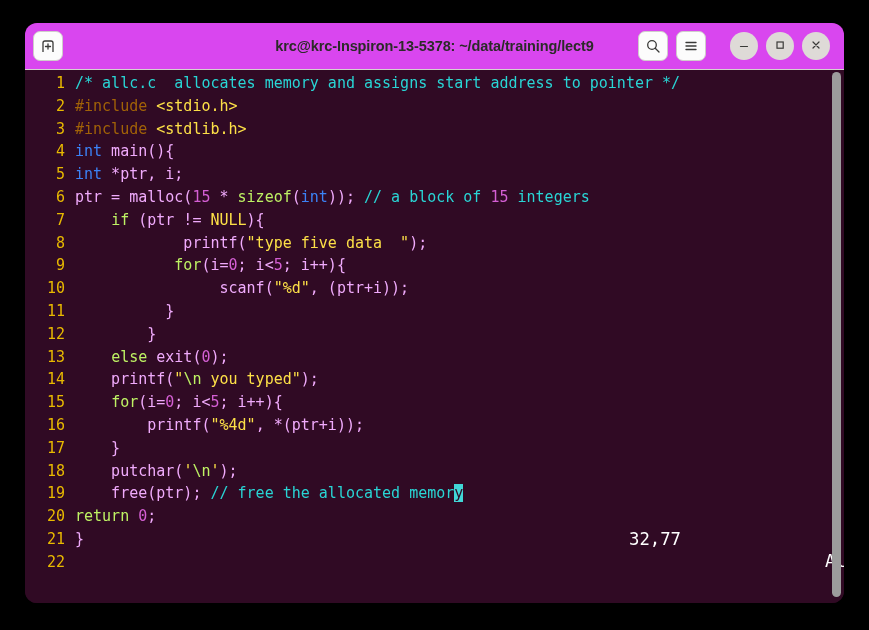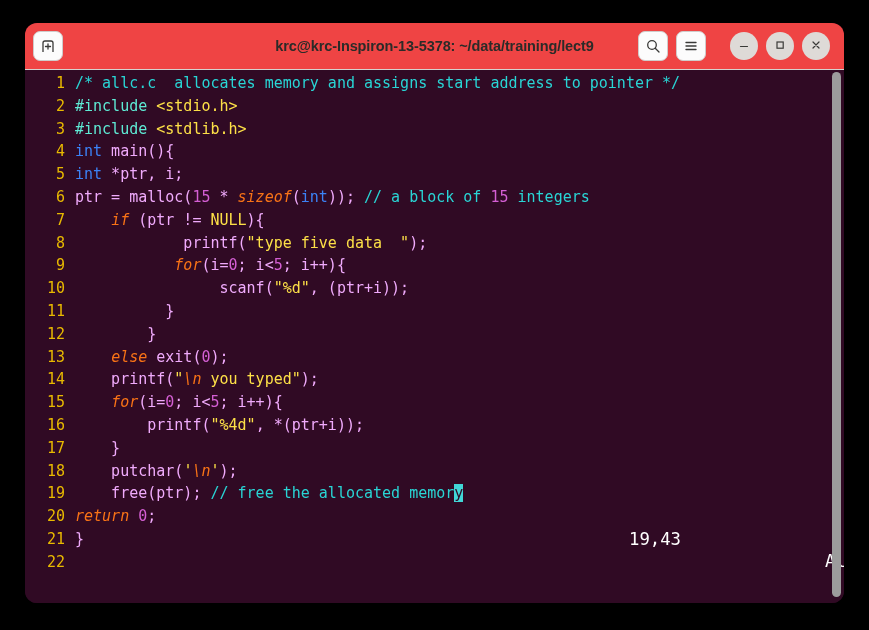--- a/index.html
+++ b/index.html
@@ -24,21 +24,21 @@
     border-radius: 12px;
     overflow: hidden;
     box-shadow: 0 2px 10px rgba(0,0,0,0.6);
     background: #300a24;
   }
 
   
   #titlebar {
     position: relative;
     height: 47px;
-    background: #ef4444;
+    background: #d946ef;
     border-bottom: 1px solid #d6d3d0;
     display: flex;
     align-items: center;
     box-sizing: border-box;
     padding: 0 14px 0 8px;
   }
   #titlebar-title {
     position: absolute;
     left: 0; right: 0;
     text-align: center;
@@ -113,23 +113,23 @@
     display: inline-block;
     width: 40px;
     text-align: right;
     color: #e8b900;
   }
   .lnsp { display: inline-block; width: 10px; }
 
   
   .c-com   { color: #29d5d5; }   
   .c-str   { color: #fde047; }   
-  .c-pre   { color: #5eead4; }   
+  .c-pre   { color: #a16207; }   
   .c-type  { color: #3b82f6; }   
-  .c-kw    { color: #f97316; font-style: italic; }   
+  .c-kw    { color: #bef264; }   
   .c-fg    { color: #f0abfc; }   
   .c-num   { color: #d45fd4; }
 
   .cursor {
     background: #41d7d7;
     color: #300a24;
   }
 
   
   #status {
@@ -234,21 +234,21 @@
         </span>
       </div>
     </div>
   </div>
 
   <div id="terminal">
 
     <div id="term-text"><div class="row"><span class="ln">1</span><span class="lnsp"> </span><span class="c-com">/* allc.c  allocates memory and assigns start address to pointer */</span></div><div class="row"><span class="ln">2</span><span class="lnsp"> </span><span class="c-pre">#include </span><span class="c-str">&lt;stdio.h&gt;</span></div><div class="row"><span class="ln">3</span><span class="lnsp"> </span><span class="c-pre">#include </span><span class="c-str">&lt;stdlib.h&gt;</span></div><div class="row"><span class="ln">4</span><span class="lnsp"> </span><span class="c-type">int</span><span class="c-fg"> main(){</span></div><div class="row"><span class="ln">5</span><span class="lnsp"> </span><span class="c-type">int</span><span class="c-fg"> *ptr, i;</span></div><div class="row"><span class="ln">6</span><span class="lnsp"> </span><span class="c-fg">ptr = malloc(</span><span class="c-num">15</span><span class="c-fg"> * </span><span class="c-kw">sizeof</span><span class="c-fg">(</span><span class="c-type">int</span><span class="c-fg">)); </span><span class="c-com">// a block of </span><span class="c-num">15</span><span class="c-com"> integers</span></div><div class="row"><span class="ln">7</span><span class="lnsp"> </span><span class="c-fg">    </span><span class="c-kw">if</span><span class="c-fg"> (ptr != </span><span class="c-str">NULL</span><span class="c-fg">){</span></div><div class="row"><span class="ln">8</span><span class="lnsp"> </span><span class="c-fg">            printf(</span><span class="c-str">"type five data  "</span><span class="c-fg">);</span></div><div class="row"><span class="ln">9</span><span class="lnsp"> </span><span class="c-fg">           </span><span class="c-kw">for</span><span class="c-fg">(i=</span><span class="c-num">0</span><span class="c-fg">; i&lt;</span><span class="c-num">5</span><span class="c-fg">; i++){</span></div><div class="row"><span class="ln">10</span><span class="lnsp"> </span><span class="c-fg">                scanf(</span><span class="c-str">"%d"</span><span class="c-fg">, (ptr+i));</span></div><div class="row"><span class="ln">11</span><span class="lnsp"> </span><span class="c-fg">          }</span></div><div class="row"><span class="ln">12</span><span class="lnsp"> </span><span class="c-fg">        }</span></div><div class="row"><span class="ln">13</span><span class="lnsp"> </span><span class="c-fg">    </span><span class="c-kw">else</span><span class="c-fg"> exit(</span><span class="c-num">0</span><span class="c-fg">);</span></div><div class="row"><span class="ln">14</span><span class="lnsp"> </span><span class="c-fg">    printf(</span><span class="c-str">"</span><span class="c-kw">\n</span><span class="c-str"> you typed"</span><span class="c-fg">);</span></div><div class="row"><span class="ln">15</span><span class="lnsp"> </span><span class="c-fg">    </span><span class="c-kw">for</span><span class="c-fg">(i=</span><span class="c-num">0</span><span class="c-fg">; i&lt;</span><span class="c-num">5</span><span class="c-fg">; i++){</span></div><div class="row"><span class="ln">16</span><span class="lnsp"> </span><span class="c-fg">        printf(</span><span class="c-str">"%4d"</span><span class="c-fg">, *(ptr+i));</span></div><div class="row"><span class="ln">17</span><span class="lnsp"> </span><span class="c-fg">    }</span></div><div class="row"><span class="ln">18</span><span class="lnsp"> </span><span class="c-fg">    putchar(</span><span class="c-str">'</span><span class="c-kw">\n</span><span class="c-str">'</span><span class="c-fg">);</span></div><div class="row"><span class="ln">19</span><span class="lnsp"> </span><span class="c-fg">    free(ptr); </span><span class="c-com">// free the allocated memor</span><span class="cursor">y</span></div><div class="row"><span class="ln">20</span><span class="lnsp"> </span><span class="c-kw">return</span><span class="c-fg"> </span><span class="c-num">0</span><span class="c-fg">;</span></div><div class="row"><span class="ln">21</span><span class="lnsp"> </span><span class="c-fg">}</span></div><div class="row"><span class="ln">22</span><span class="lnsp"> </span></div></div>
 
     <div id="status">
-      <span class="ruler">19,43</span>
+      <span class="ruler">32,77</span>
       <span class="scrolltxt">All</span>
     </div>
 
     <div id="scrollbar">
       <div id="scrollthumb"></div>
     </div>
   </div>
 
 </div>
 

